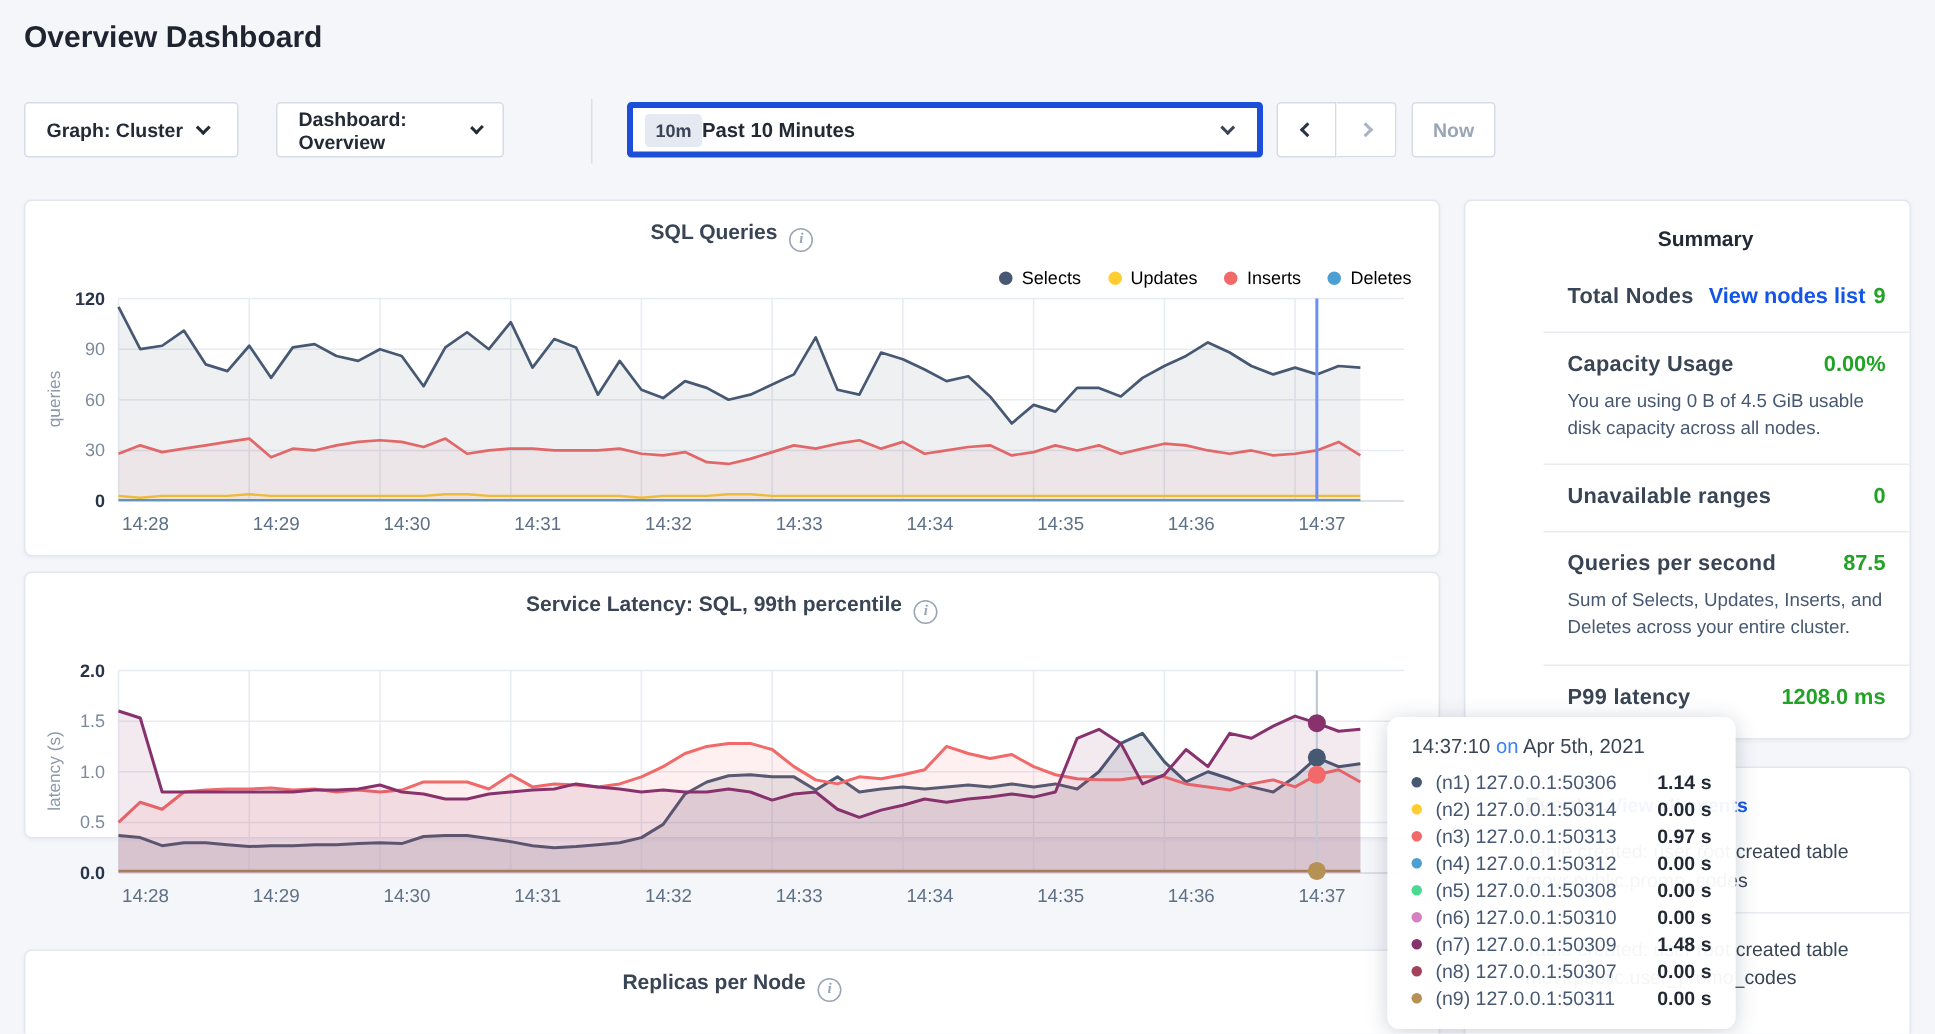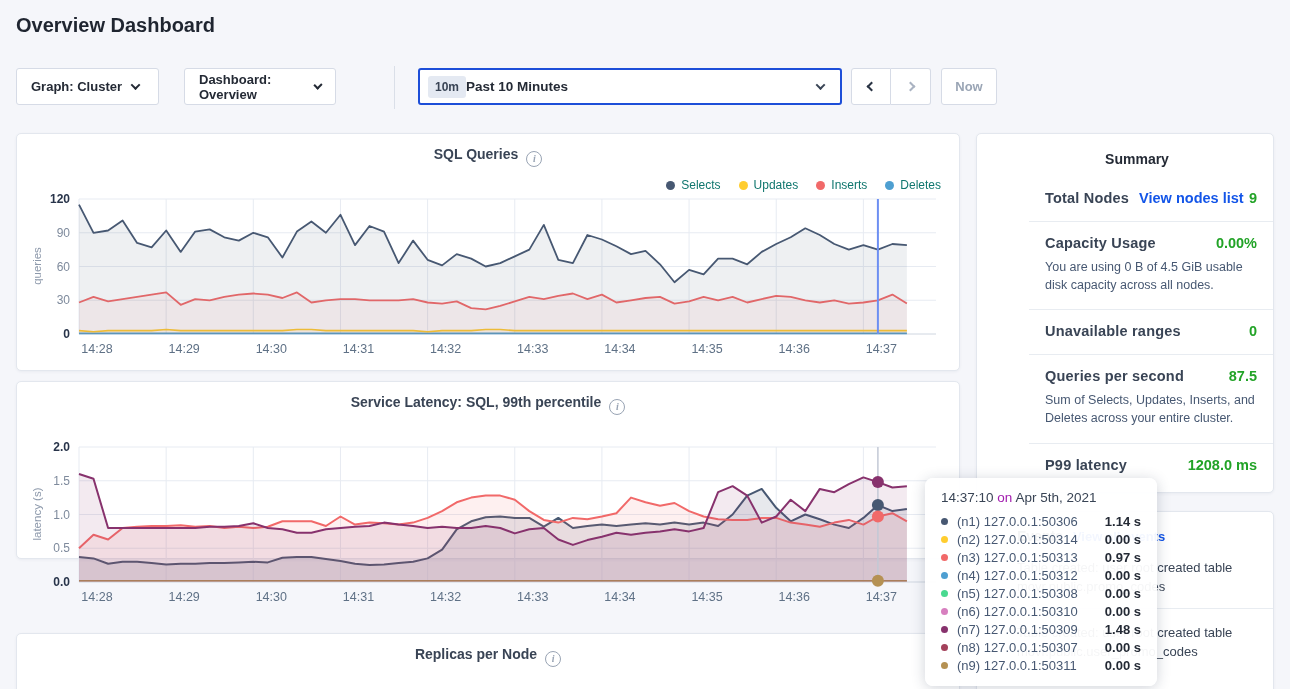--- a/index.html
+++ b/index.html
@@ -26,21 +26,21 @@
   }
   .chev { display:inline-block; width:7px; height:7px;
     border:solid currentColor; border-width:0 2px 2px 0; }
   .chev.down  { transform:rotate(45deg) translate(-1px,-1px); }
   .chev.left  { transform:rotate(135deg); }
   .chev.right { transform:rotate(-45deg); }
   .ctrl-divider { position:absolute; left:394px; top:66px; width:1px; height:43px; background:#dadfe8; }
 
   .time-selector {
     position:absolute; left:418px; top:68px; width:424px; height:37px;
-    background:#fff; border:2px solid #1d4ed8; border-radius:3px;
+    background:#fff; border:4px solid #1d4ed8; border-radius:3px;
     display:flex; align-items:center; padding:0 16px 0 8px; cursor:pointer;
   }
   .time-badge {
     background:#e4e9f2; color:#394455; font-size:12px; font-weight:bold;
     padding:4px 7px; border-radius:3px;
   }
   .time-label { font-size:13.5px; font-weight:bold; color:#242a35; }
   .time-selector .chev.down { margin-left:auto; color:#394455; }
 
   .nav-group { position:absolute; left:851px; top:68px; display:flex; }
@@ -75,21 +75,21 @@
     font-size:14px; font-weight:bold; color:#394455;
   }
   .info-icon {
     display:inline-flex; align-items:center; justify-content:center;
     width:16px; height:16px; border:1px solid #99a4b4; border-radius:50%;
     color:#99a4b4; font-size:10px; font-style:italic;
     font-family:"Liberation Serif", serif;
     vertical-align:-3px; margin-left:8px; cursor:pointer;
   }
   .legend { position:absolute; top:44px; right:18px; display:flex; gap:18px; z-index:2; }
-  .legend-item { display:flex; align-items:center; gap:6px; font-size:12px; color:#0f766e; cursor:pointer;text-align:right; }
+  .legend-item { display:flex; align-items:center; gap:6px; font-size:12px; color:#000000; cursor:pointer;text-align:right; }
   .legend-dot { width:9px; height:9px; border-radius:50%; }
   .plot { position:absolute; left:0; top:52px; width:944px; height:175px; }
   .yunit {
     position:absolute; left:-15px; top:126px; width:70px; text-align:center;
     transform:rotate(-90deg); font-size:11.5px; color:#8d99ab; white-space:nowrap;
   }
 
   
   .summary-title { padding:17px 0 10px; text-align:center; font-size:14px; font-weight:bold; color:#242a35; }
   .srow { padding:13px 16px 15px;margin-left:28px; }
@@ -108,21 +108,21 @@
   .event-item + .event-item { border-top:1px solid #e8ecf1; }
 
   
   .tooltip {
     position:absolute; left:925px; top:478px; width:232px; z-index:10;
     background:rgba(255,255,255,0.95); border-radius:8px;
     box-shadow:0 2px 14px rgba(40,55,80,0.22);
     padding:12px 16px 12px;
   }
   .tt-head { font-size:13.5px; color:#394455; margin-bottom:7px; }
-  .tt-on { color:#a21caf;text-align:center; }
+  .tt-on { color:#3b82f6;text-align:center; }
   .tt-row { display:flex; align-items:center; height:18px; font-size:13px; }
   .tt-dot { width:7px; height:7px; border-radius:50%; margin-right:9px; flex:none; }
   .tt-node { color:#475872; }
   .tt-val { margin-left:auto; font-weight:bold; color:#242a35; }
 </style>
 </head>
 <body>
 
 <div class="page-title">Overview Dashboard</div>
 

